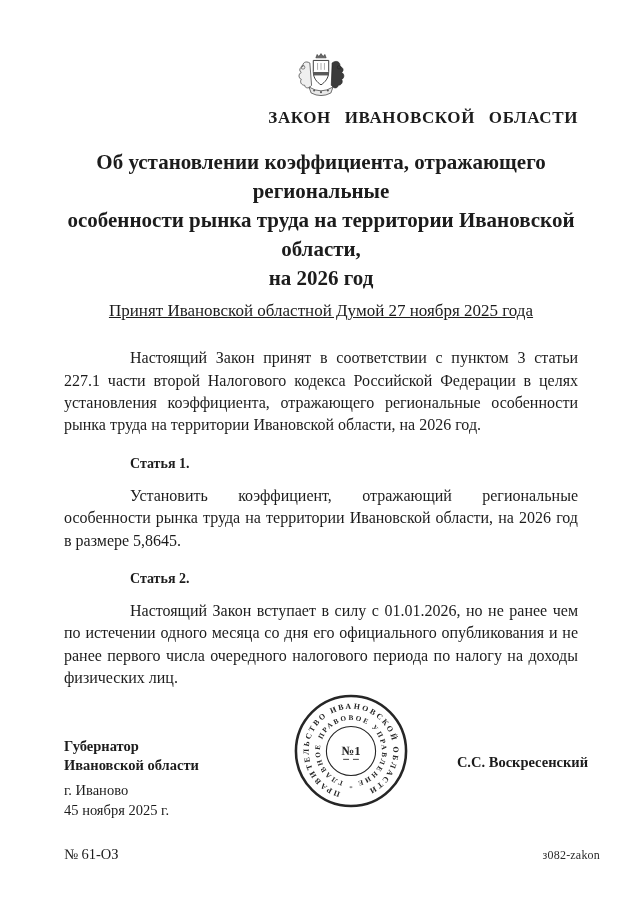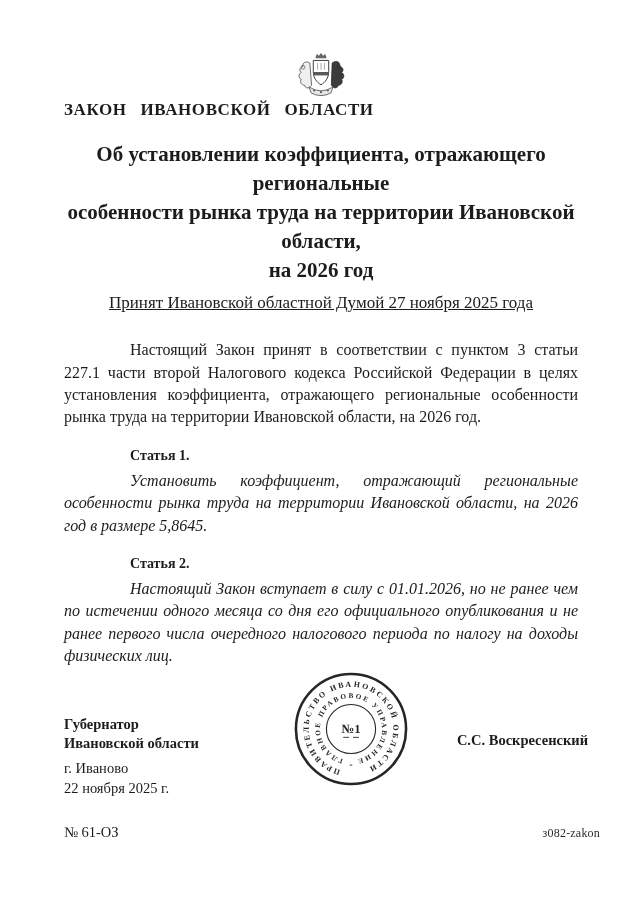--- a/index.html
+++ b/index.html
@@ -9,23 +9,24 @@
     box-sizing: border-box;
     margin: 0 auto;
     background: #ffffff;
     font-family: "Liberation Serif", "DejaVu Serif", serif;
     color: #1c1c1c;
     padding: 50px 62px 0 64px;
     overflow: hidden;
   }
   .emblem { width: 60px; height: 50px; margin: 0 auto; display: block; }
   .law-title {
-    text-align: left;
+    text-align: right;
     font-size: 17px; font-weight: bold;
     letter-spacing: 0.6px; word-spacing: 9px;
+    margin-top: 8px;
     line-height: 1.2;
   }
   .heading {
     text-align: center;
     font-size: 21px; font-weight: bold;
     line-height: 1.38;
     margin-top: 20px;
   }
   .adopted {
     text-align: center;
@@ -39,21 +40,21 @@
     text-align: justify;
     text-indent: 66px;
     margin: 0;
   }
   .intro { margin-top: 26px; }
   .article-title {
     font-size: 14px; font-weight: bold;
     text-indent: 66px;
     margin-top: 19px;
   }
-  .article-text { margin-top: 6px; font-style: italic; }
+  .article-text { margin-top: 13px; }
   .sig-section {
     position: relative;
     margin-top: 2px;
     height: 150px;
   }
   .stamp {
     position: absolute;
     left: 228px; top: 0px;   
     width: 118px; height: 118px;
   }
@@ -142,21 +143,21 @@
 
     <div class="sig-role">
       <div>Губернатор</div>
       <div>Ивановской области</div>
     </div>
 
     <div class="sig-name">С.С. Воскресенский</div>
 
     <div class="sig-place">
       <div>г. Иваново</div>
-      <div>22 ноября 2025 г.</div>
+      <div>45 ноября 2025 г.</div>
     </div>
   </div>
 
   <div class="footer-row">
     <span class="doc-number">№ 61-ОЗ</span>
     <span class="footer-code">з082-zakon</span>
   </div>
 
 </div>
 

